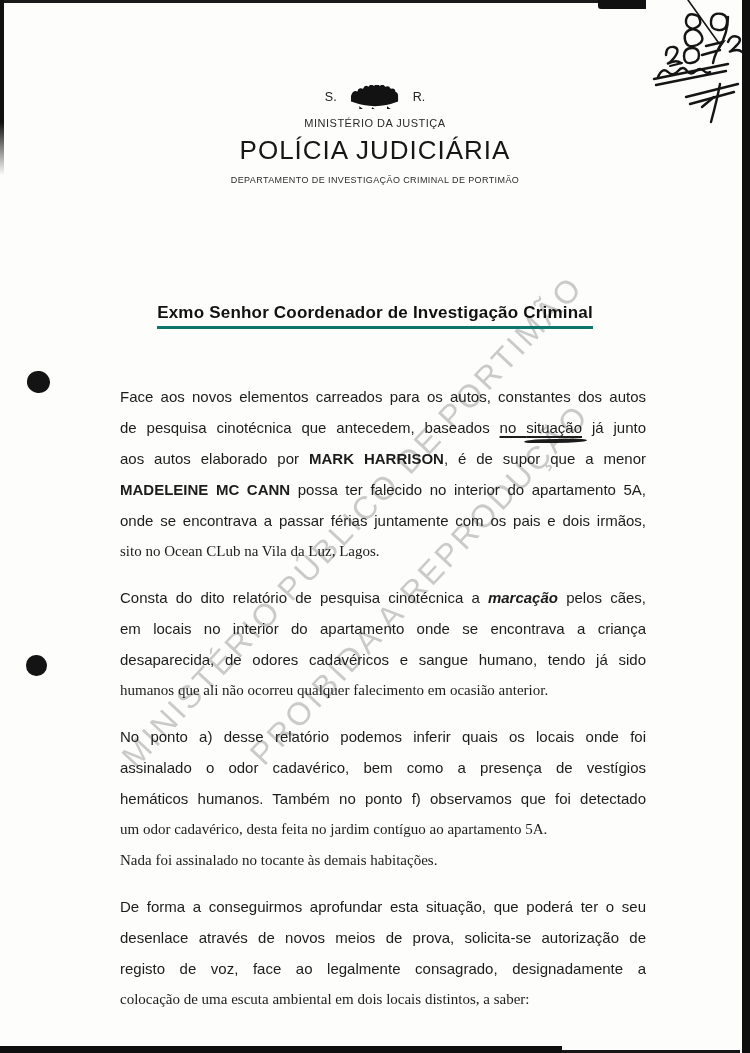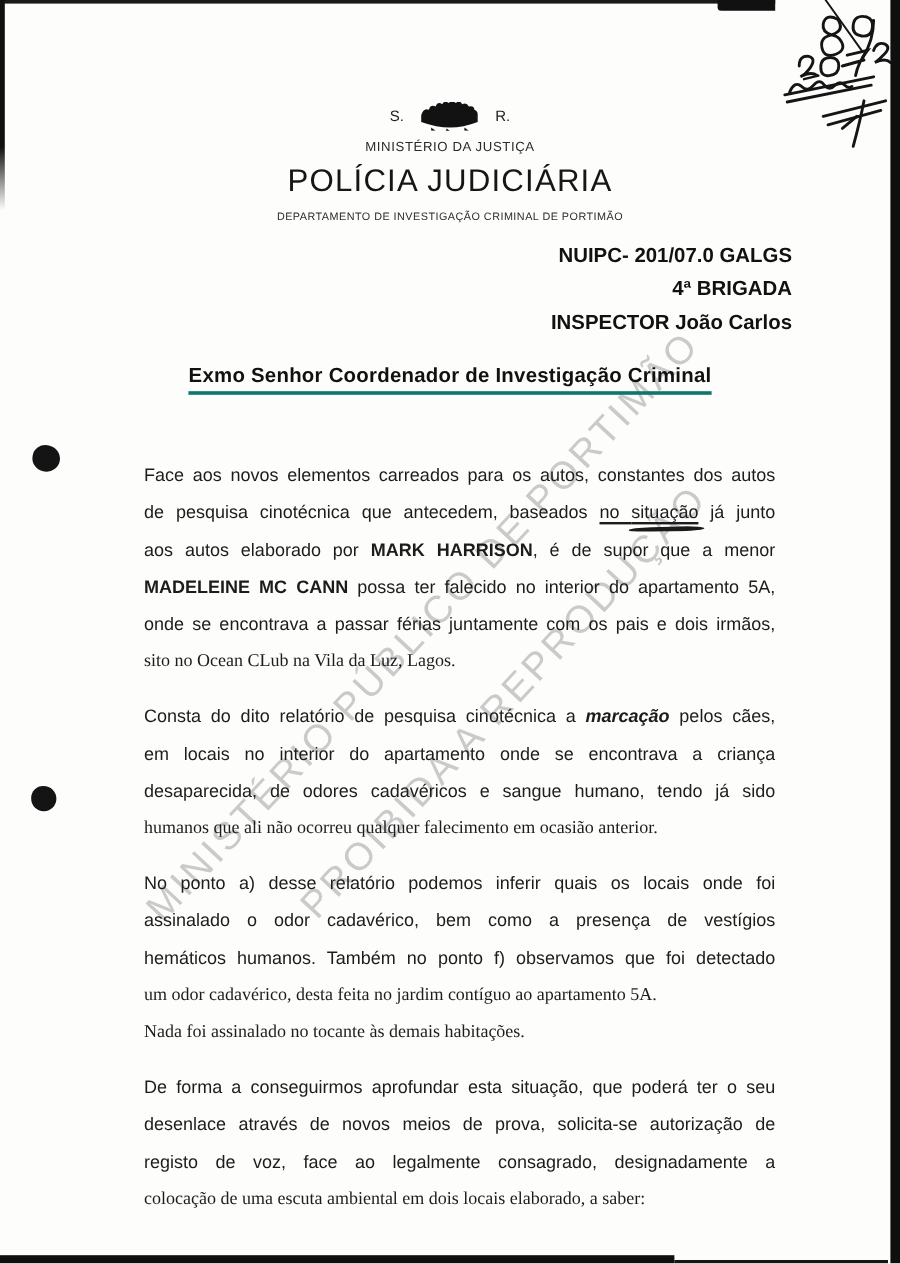--- a/index.html
+++ b/index.html
@@ -109,25 +109,20 @@
         <path fill="#121212" d="M3,12 q2,-7 7,-5 q1,-5 6,-3 q2,-5 6,-2 q2,-4 6,-1 q3,-4 6,0 q4,-3 6,1 q4,-2 6,2 q5,-1 5,3 q3,1 3,4 l0,7 q-13,5 -25,5 q-12,0 -26,-5 z"></path>
         <path fill="#121212" d="M12,23 l4,3 l-4,0 z M26,24 l4,3 l-5,0 z M42,23 l4,3 l-4,0 z"></path>
       </svg>
       <span class="crest-letter">R.</span>
     </div>
     <div class="ministry">MINISTÉRIO DA JUSTIÇA</div>
     <div class="org">POLÍCIA JUDICIÁRIA</div>
     <div class="department">DEPARTAMENTO DE INVESTIGAÇÃO CRIMINAL DE PORTIMÃO</div>
   </div>
 
-  <div class="case-block">
-    <div>NUIPC- 201/07.0 GALGS</div>
-    <div>4ª BRIGADA</div>
-    <div>INSPECTOR João Carlos</div>
-  </div>
 
   <div class="title-wrap">
     <span class="doc-title">Exmo Senhor Coordenador de Investigação Criminal</span>
   </div>
 
   <div class="bodytext">
     <div class="para p1">
         <div class="tline"><span>Face aos novos elementos carreados para os autos, constantes dos autos</span></div>
         <div class="tline"><span>de pesquisa cinotécnica que antecedem, baseados </span><span class="u">no </span><span class="u h">situação</span><span> já junto</span></div>
         <div class="tline"><span>aos autos elaborado por </span><span class="b">MARK HARRISON</span><span>, é de supor que a menor</span></div>
@@ -145,17 +140,17 @@
         <div class="tline"><span>No ponto a) desse relatório podemos inferir quais os locais onde foi</span></div>
         <div class="tline"><span>assinalado o odor cadavérico, bem como a presença de vestígios</span></div>
         <div class="tline"><span>hemáticos humanos. Também no ponto f) observamos que foi detectado</span></div>
         <div class="tline nj"><span>um odor cadavérico, desta feita no jardim contíguo ao apartamento 5A.</span></div>
         <div class="tline nj"><span>Nada foi assinalado no tocante às demais habitações.</span></div>
       </div>
     <div class="para p4">
         <div class="tline"><span>De forma a conseguirmos aprofundar esta situação, que poderá ter o seu</span></div>
         <div class="tline"><span>desenlace através de novos meios de prova, solicita-se autorização de</span></div>
         <div class="tline"><span>registo de voz, face ao legalmente consagrado, designadamente a</span></div>
-        <div class="tline nj"><span>colocação de uma escuta ambiental em dois locais elaborado, a saber:</span></div>
+        <div class="tline nj"><span>colocação de uma escuta ambiental em dois locais distintos, a saber:</span></div>
       </div>
   </div>
 
 </div>
 
 </body></html>

